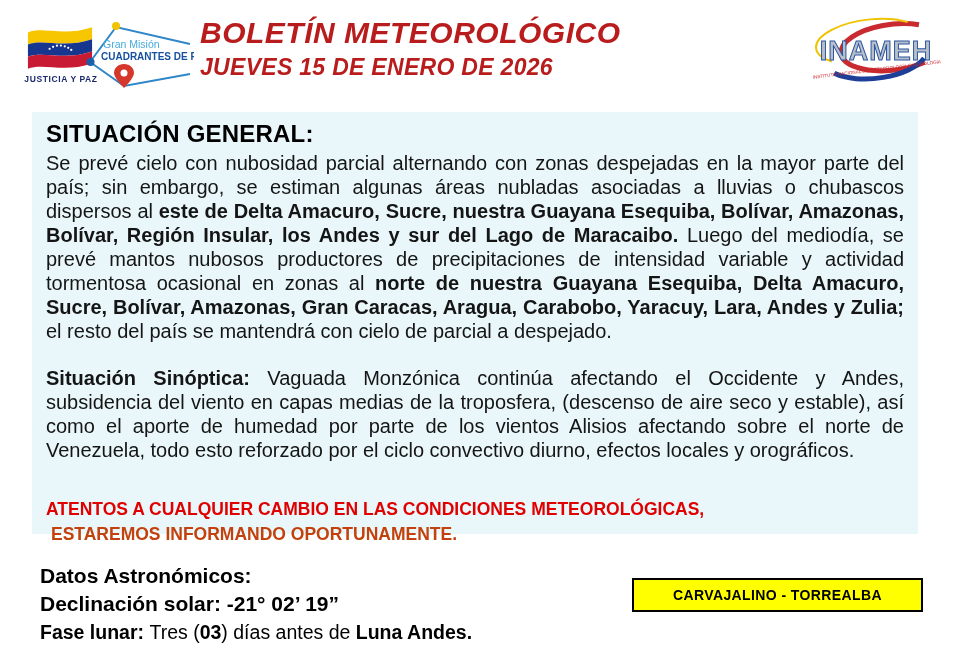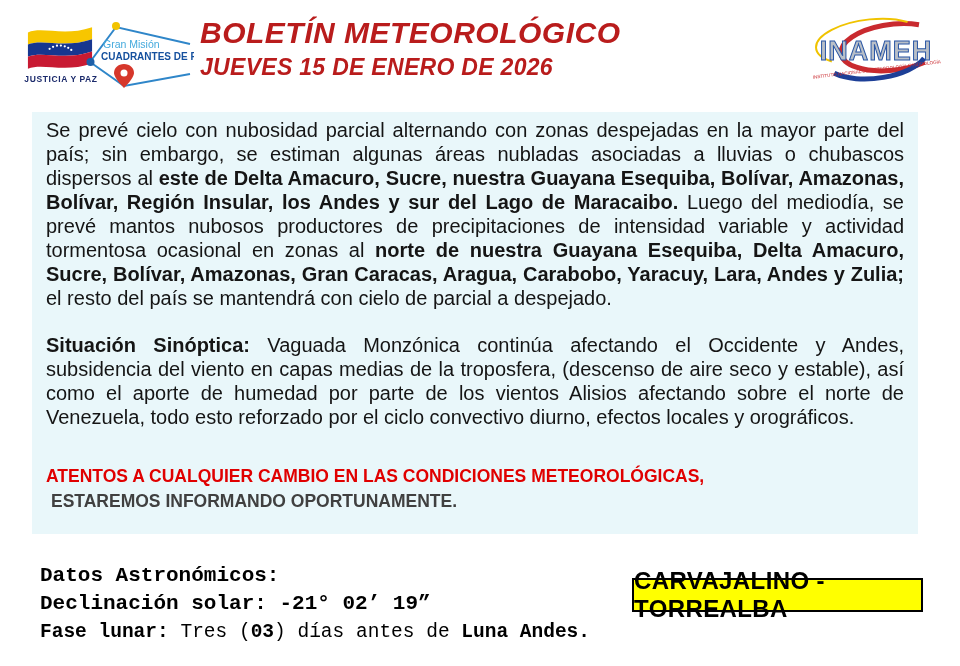--- a/index.html
+++ b/index.html
@@ -50,31 +50,31 @@
   }
   .body-par .b { font-weight: bold; }
   .par-sinoptica { margin-top: 23px; }
   .alert-block { margin-top: 35px; }
   .alert-line {
     font-size: 17.5px; line-height: 25px; font-weight: bold;
   }
   .alert-line.second { padding-left: 5px; }
 
   
-  .astro-block { position: absolute; left: 40px; top: 562px; width: 560px; color: #000; font-family: Liberation Mono, monospace; }
+  .astro-block { position: absolute; left: 40px; top: 562px; width: 560px; color: #000; }
   .astro-heading { font-size: 21px; font-weight: bold; line-height: 28px; }
   .astro-line { font-size: 21px; font-weight: bold; line-height: 28px; }
   .astro-moon { font-size: 19.5px; line-height: 28px; }
   .astro-moon .b { font-weight: bold; }
 
   .signature-box {
     position: absolute; left: 632px; top: 578px; width: 291px; height: 34px;
     border: 2px solid #000;
     display: flex; align-items: center; justify-content: center;
-    font-size: 24px; font-weight: bold; color: #000; letter-spacing: 0.4px;
+    font-size: 14px; font-weight: bold; color: #000; letter-spacing: 0.4px;
   }
 </style>
 </head>
 <body>
 
 <div class="page">
 
   <svg class="flag-logo" viewBox="0 0 80 60" aria-hidden="true">
     <path d="M3,12 C20,5 45,17 77,6 L77,20 C45,31 20,19 3,26 Z" fill="#f7c600"></path>
     <path d="M3,26 C20,19 45,31 77,20 L77,34 C45,45 20,33 3,40 Z" fill="#17368f"></path>
@@ -113,28 +113,29 @@
     <g transform="rotate(-7 67 40)">
       <path d="M112,18 A52,23 0 1 0 113,56" fill="none" stroke="#c92a2f" stroke-width="5"></path>
       <path d="M22,56 A52,23 0 0 0 113,52" fill="none" stroke="#1d3f97" stroke-width="5"></path>
       <path d="M101,14 A46,19 0 0 0 21,44" fill="none" stroke="#f0c300" stroke-width="2"></path>
     </g>
     <text x="66" y="48" text-anchor="middle" font-size="27" font-weight="bold" fill="#b9bfc7" stroke="#2b57a5" stroke-width="1" letter-spacing="1" font-family="Liberation Sans, sans-serif">INAMEH</text>
     <text x="67" y="59" text-anchor="middle" font-size="4.6" fill="#c92a2f" font-family="Liberation Sans, sans-serif" transform="rotate(-7 67 59)">INSTITUTO NACIONAL DE METEOROLOGÍA E HIDROLOGÍA</text>
   </svg>
 
   <div class="bulletin-box" style="background: rgb(233, 247, 250);">
+    <div class="situacion-heading">SITUACIÓN GENERAL:</div>
 
     <p class="body-par"><span>Se prevé cielo con nubosidad parcial alternando con zonas despejadas en la mayor parte del país; sin embargo, se estiman algunas áreas nubladas asociadas a lluvias o chubascos dispersos al </span><span class="b">este de Delta Amacuro, Sucre, nuestra Guayana Esequiba, Bolívar, Amazonas, Bolívar, Región Insular, los Andes y sur del Lago de Maracaibo.</span><span> Luego del mediodía, se prevé mantos nubosos productores de precipitaciones de intensidad variable y actividad tormentosa ocasional en zonas al </span><span class="b">norte de nuestra Guayana Esequiba, Delta Amacuro, Sucre, Bolívar, Amazonas, Gran Caracas, Aragua, Carabobo, Yaracuy, Lara, Andes y Zulia;</span><span> el resto del país se mantendrá con cielo de parcial a despejado.</span></p>
 
     <p class="body-par par-sinoptica"><span class="b">Situación Sinóptica: </span><span>Vaguada Monzónica continúa afectando el Occidente y Andes, subsidencia del viento en capas medias de la troposfera, (descenso de aire seco y estable), así como el aporte de humedad por parte de los vientos Alisios afectando sobre el norte de Venezuela, todo esto reforzado por el ciclo convectivo diurno, efectos locales y orográficos.</span></p>
 
     <div class="alert-block">
       <div class="alert-line" style="color: rgb(224, 0, 0);">ATENTOS A CUALQUIER CAMBIO EN LAS CONDICIONES METEOROLÓGICAS,</div>
-      <div class="alert-line second" style="color: #404040;">ESTAREMOS INFORMANDO OPORTUNAMENTE.</div>
+      <div class="alert-line second" style="color: #c2410c;">ESTAREMOS INFORMANDO OPORTUNAMENTE.</div>
     </div>
   </div>
 
   <div class="astro-block">
     <div class="astro-heading">Datos Astronómicos:</div>
     <div class="astro-line">Declinación solar: -21° 02’ 19”</div>
     <div class="astro-moon"><span class="b">Fase lunar: </span><span>Tres (</span><span class="b">03</span><span>) días antes de </span><span class="b">Luna Andes.</span></div>
   </div>
 
   <div class="signature-box" style="background: rgb(255, 255, 0);">CARVAJALINO - TORREALBA</div>

